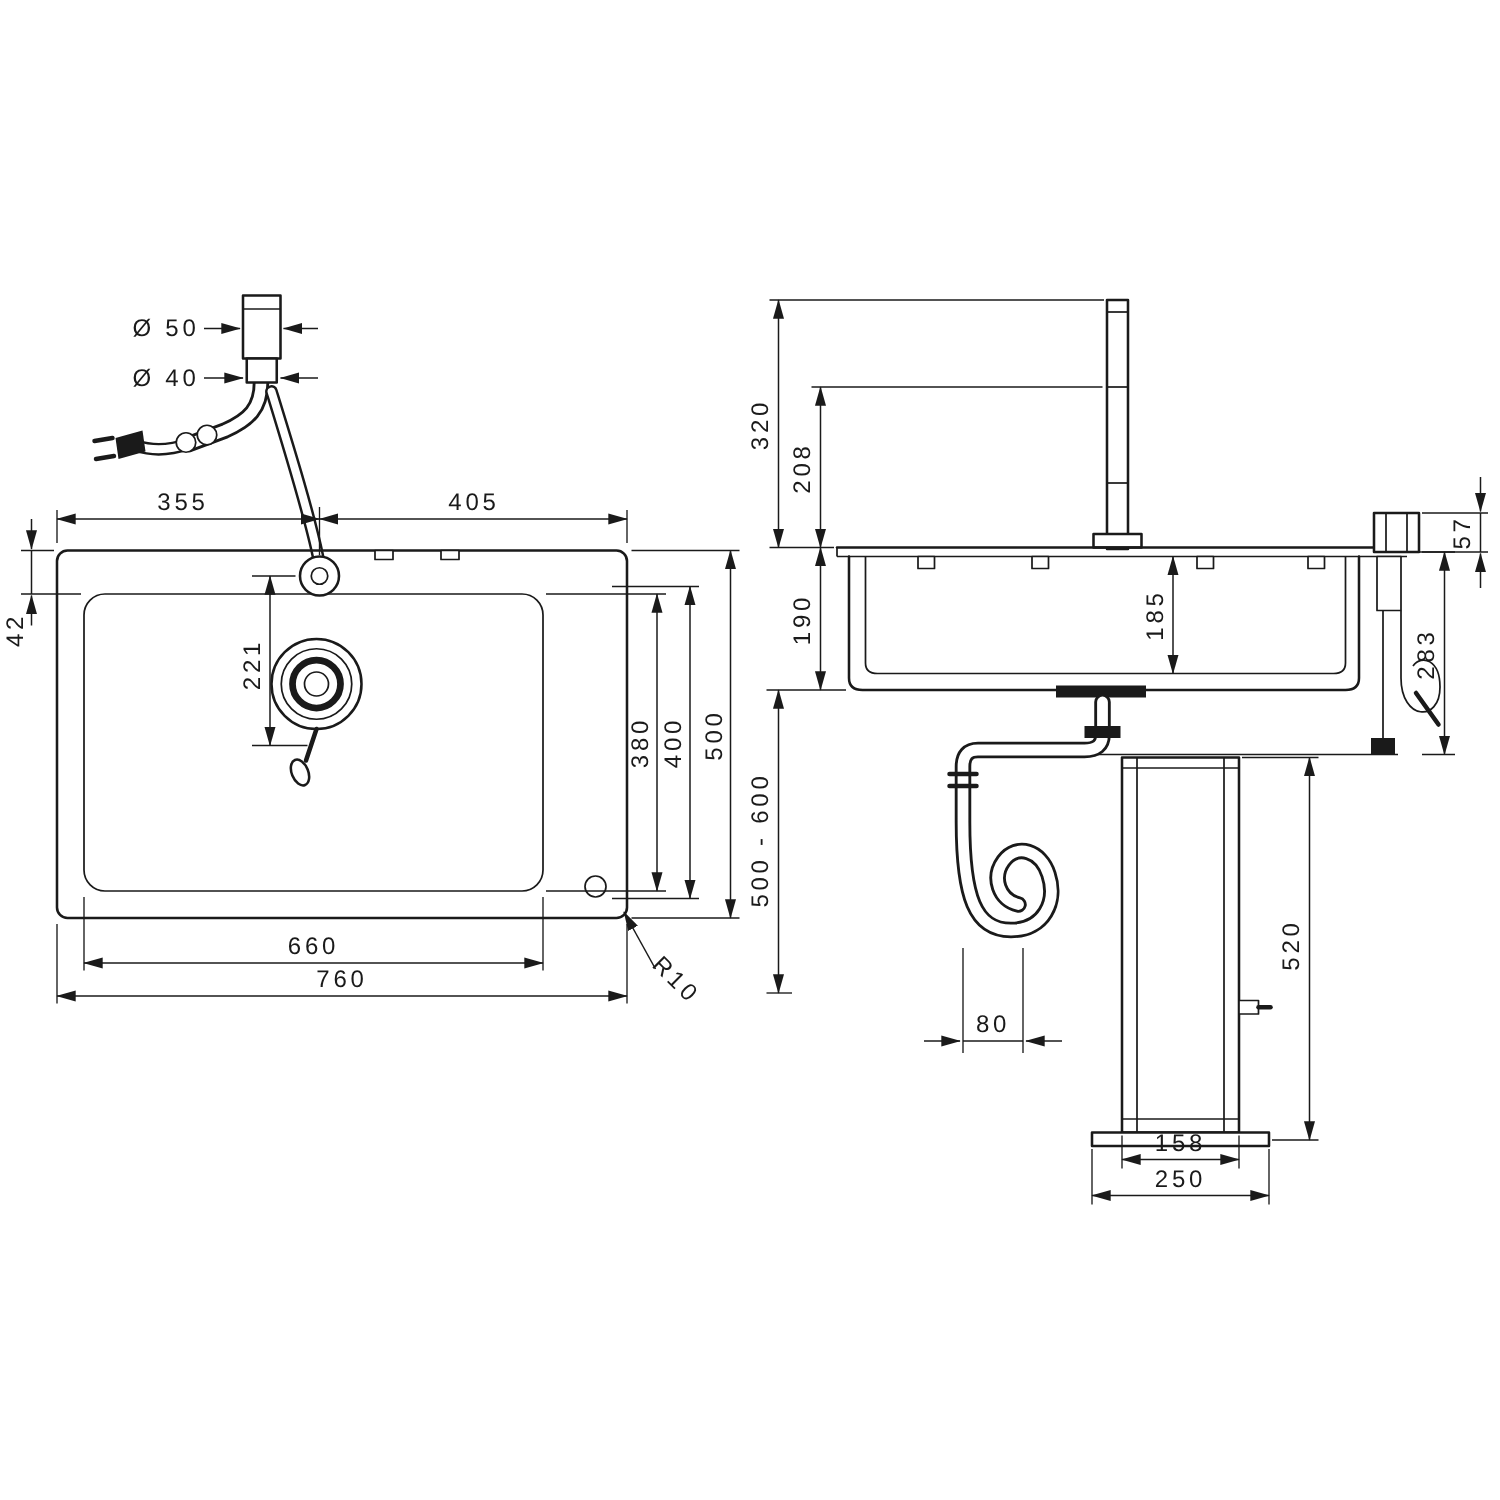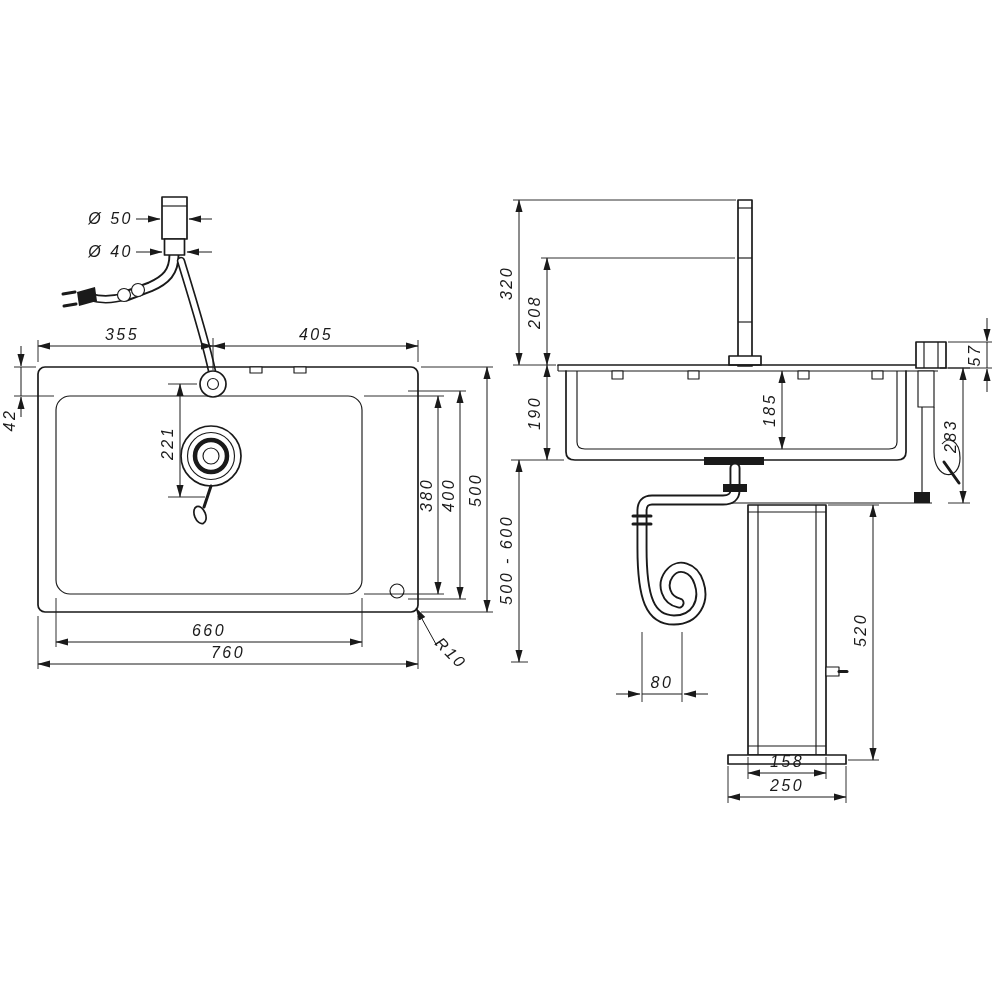--- a/index.html
+++ b/index.html
@@ -1,16 +1,16 @@
 <!DOCTYPE html>
 <html><head>
 <meta charset="utf-8">
 <style>
   html,body{margin:0;padding:0;background:#ffffff;}
-  .stage{width:1000px;height:1000px;position:relative;background:#fff;font-style:italic;}
+  .stage{width:1000px;height:1000px;position:relative;background:#fff;}
   svg{display:block;}
   .obj{fill:none;stroke:#1a1a1a;stroke-width:1.7;stroke-linejoin:round;stroke-linecap:round;}
   .objf{fill:#ffffff;stroke:#1a1a1a;stroke-width:1.7;stroke-linejoin:round;}
   .obj2{fill:none;stroke:#1a1a1a;stroke-width:1.15;stroke-linejoin:round;}
   .obj2f{fill:#ffffff;stroke:#1a1a1a;stroke-width:1.15;stroke-linejoin:round;}
   .thickring{fill:none;stroke:#1a1a1a;stroke-width:4.5;}
   .lever{fill:none;stroke:#1a1a1a;stroke-width:3;stroke-linecap:round;}
   .dim{fill:none;stroke:#1a1a1a;stroke-width:1;}
   .ext{fill:none;stroke:#1a1a1a;stroke-width:0.9;}
   .tube-o{fill:none;stroke:#1a1a1a;stroke-width:11;stroke-linecap:round;}

